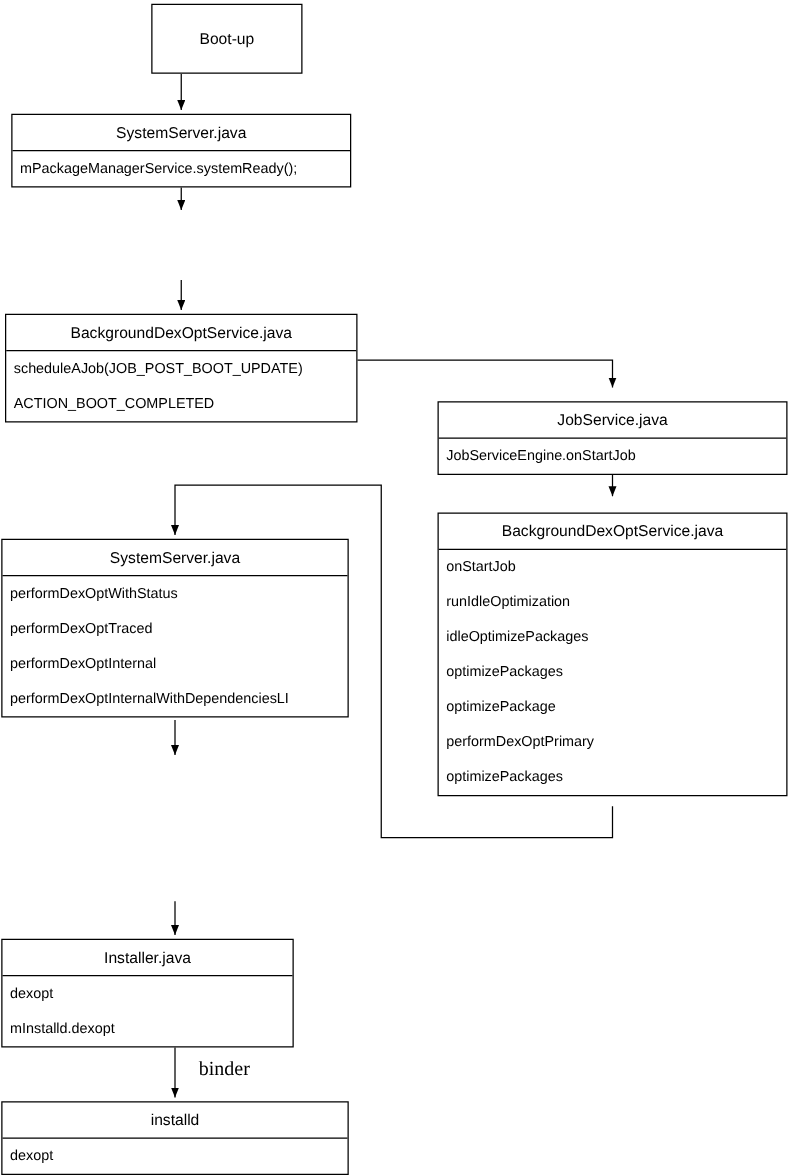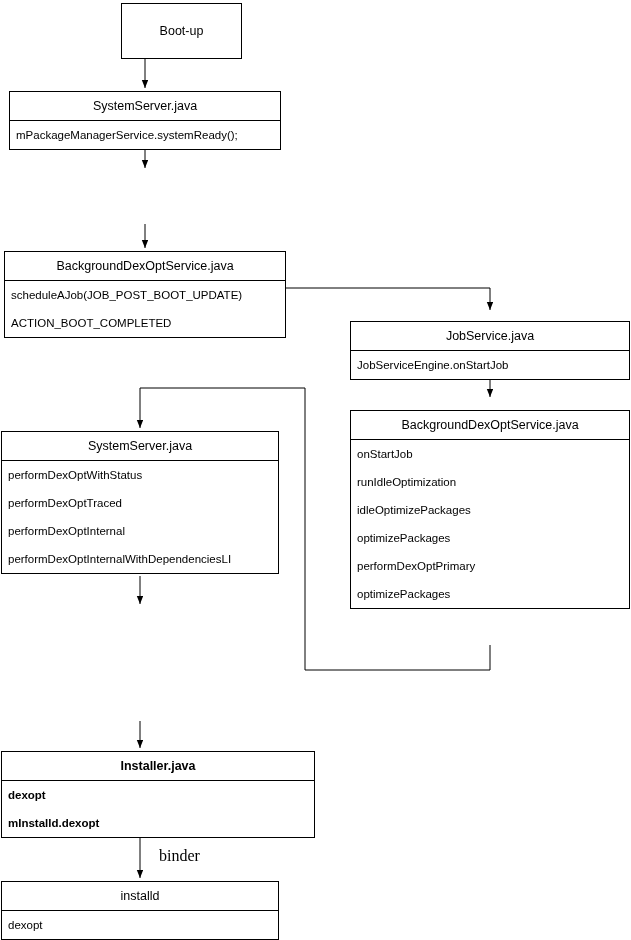--- a/index.html
+++ b/index.html
@@ -123,37 +123,38 @@
     </div>
   </div>
 
   <div class="node" style="left:350px; top:410px; width:280px;">
     <div class="node-title">BackgroundDexOptService.java</div>
     <div class="node-rows">
       <div class="node-row">onStartJob</div>
       <div class="node-row">runIdleOptimization</div>
       <div class="node-row">idleOptimizePackages</div>
       <div class="node-row">optimizePackages</div>
+      <div class="node-row">optimizePackage</div>
       <div class="node-row">performDexOptPrimary</div>
       <div class="node-row">optimizePackages</div>
     </div>
   </div>
 
   <div class="node" style="left:1px; top:431px; width:278px;">
     <div class="node-title">SystemServer.java</div>
     <div class="node-rows">
       <div class="node-row">performDexOptWithStatus</div>
       <div class="node-row">performDexOptTraced</div>
       <div class="node-row">performDexOptInternal</div>
       <div class="node-row">performDexOptInternalWithDependenciesLI</div>
     </div>
   </div>
 
 
-  <div class="node" style="left:1px; top:751px; width:314px;font-weight:bold;">
+  <div class="node" style="left:1px; top:751px; width:234px;">
     <div class="node-title">Installer.java</div>
     <div class="node-rows">
       <div class="node-row">dexopt</div>
       <div class="node-row">mInstalld.dexopt</div>
     </div>
   </div>
 
   <div class="node" style="left:1px; top:881px; width:278px;">
     <div class="node-title">installd</div>
     <div class="node-rows">

